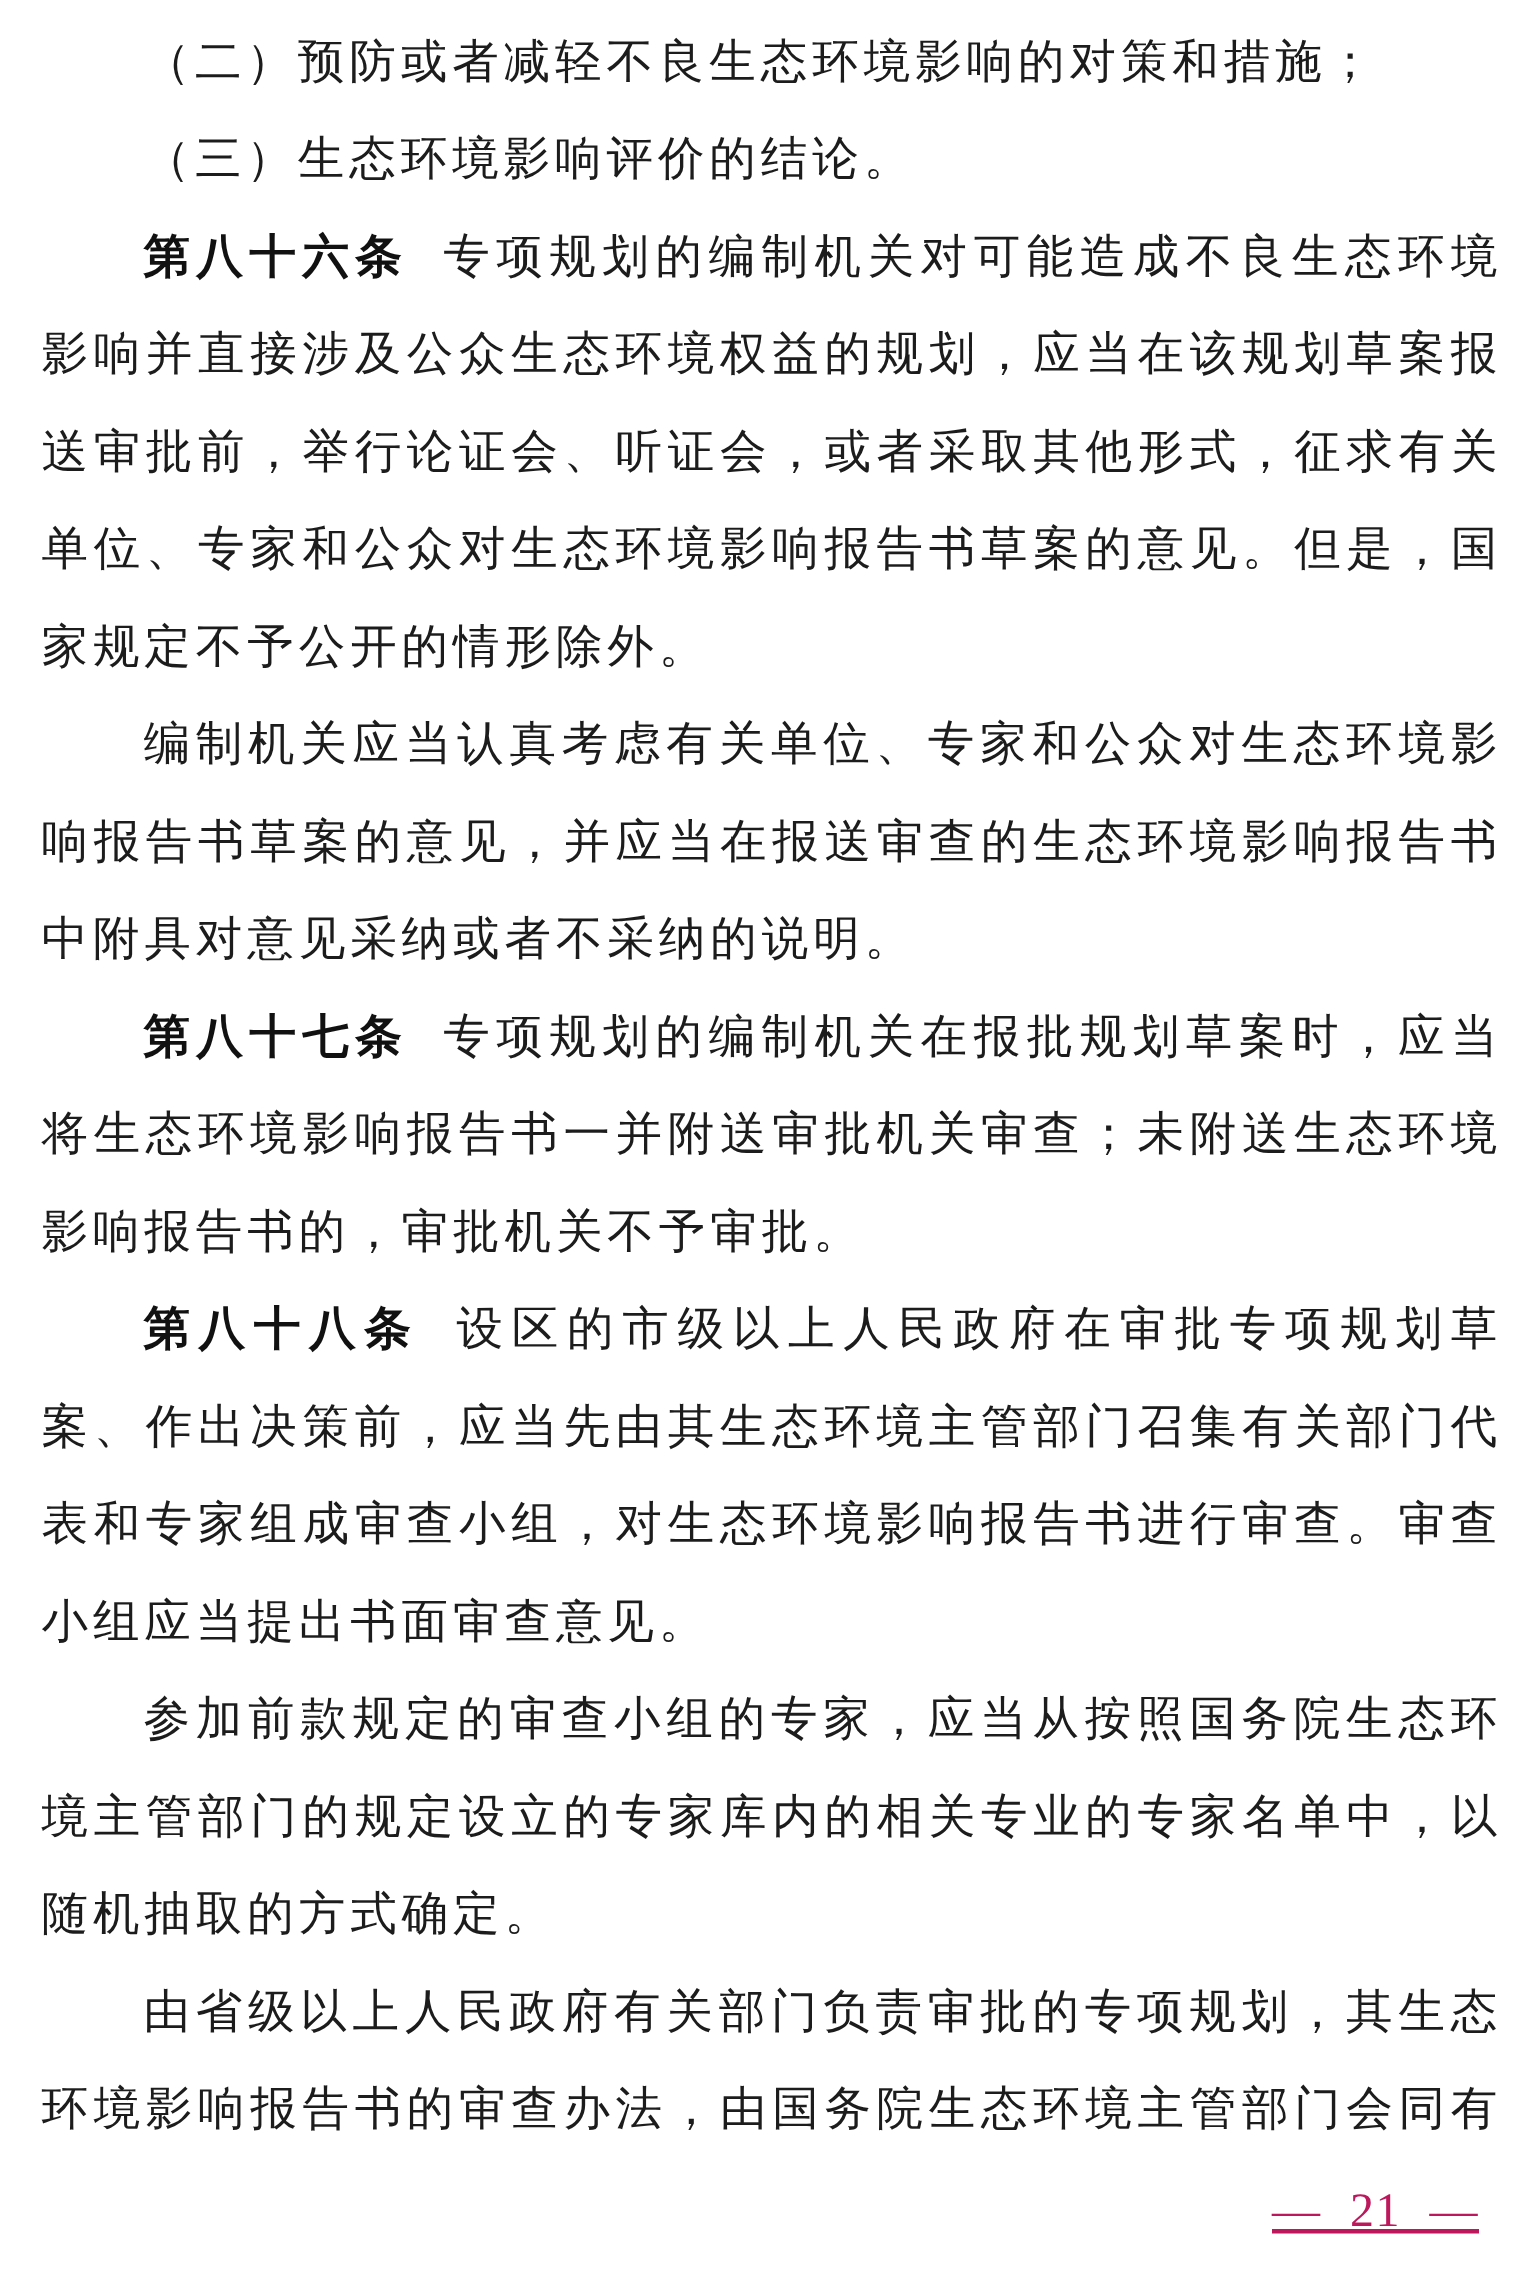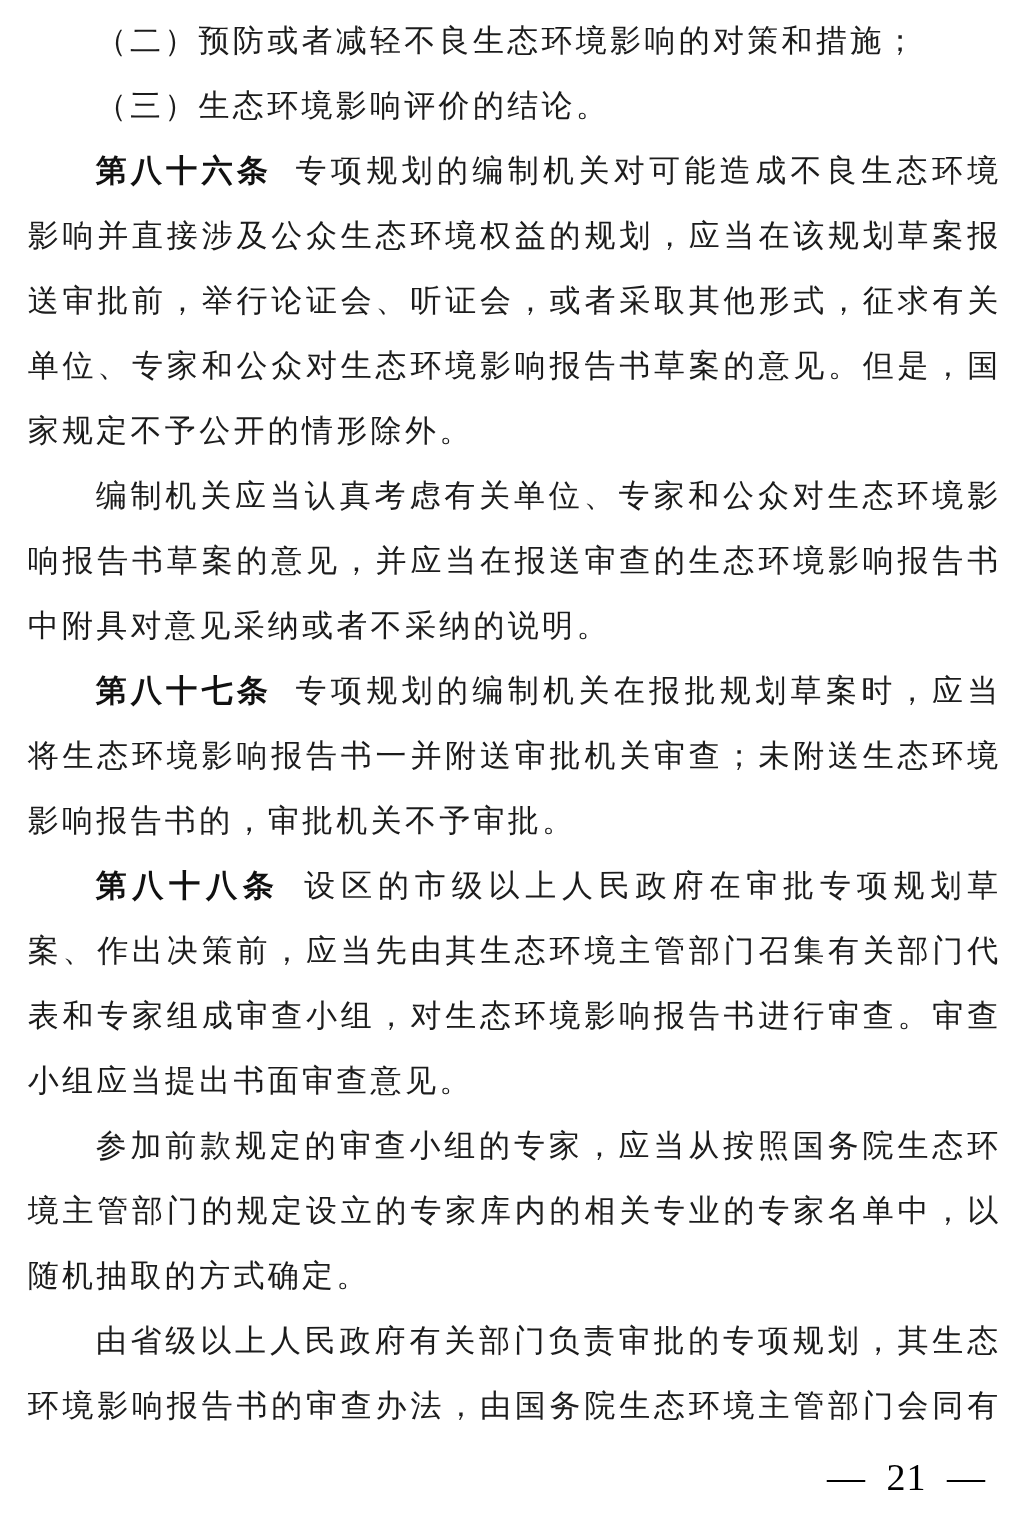--- a/index.html
+++ b/index.html
@@ -45,24 +45,25 @@
   }
   .hgap {
     display: inline-block;
     width: 22px;
     flex: 0 0 auto;
   }
   .footer {
     position: absolute;
     top: 1455px;
     right: 38px;
-    font-size: 38px;
-    color: #000000;
+    font-size: 32px;
+    color: #be185d;
     word-spacing: 10px;
     letter-spacing: 1px;
+    text-decoration: underline;
   }
 </style>
 </head>
 <body>
 
 <div class="page">
   <div class="doc-body">
       <div class="line indent">
         <span class="ch">（</span>
         <span class="ch">二</span>

